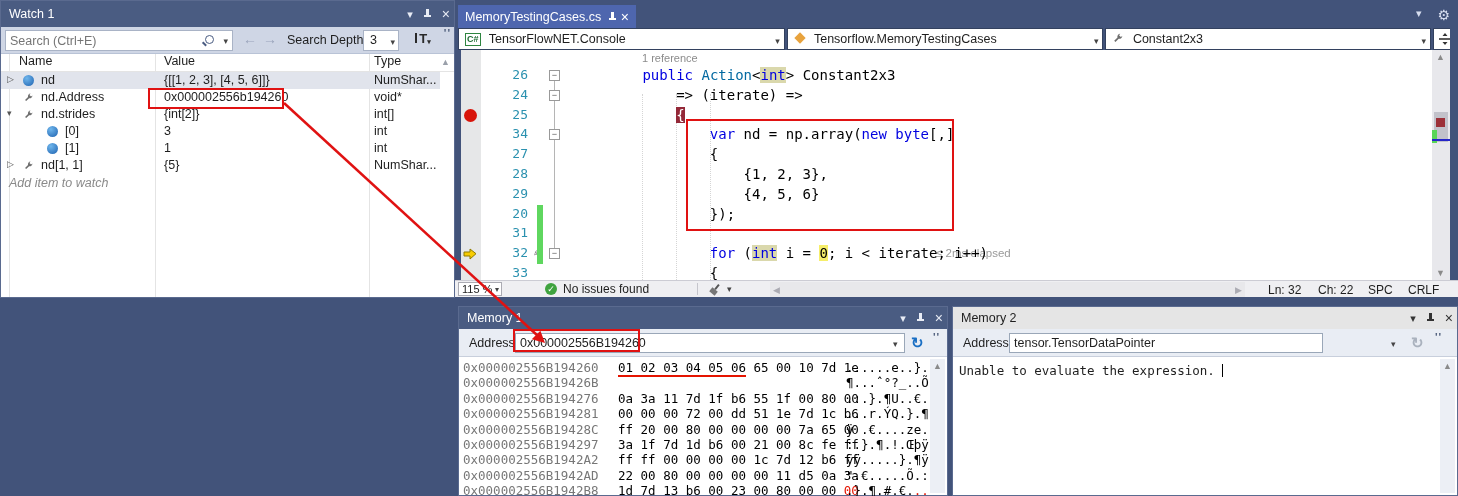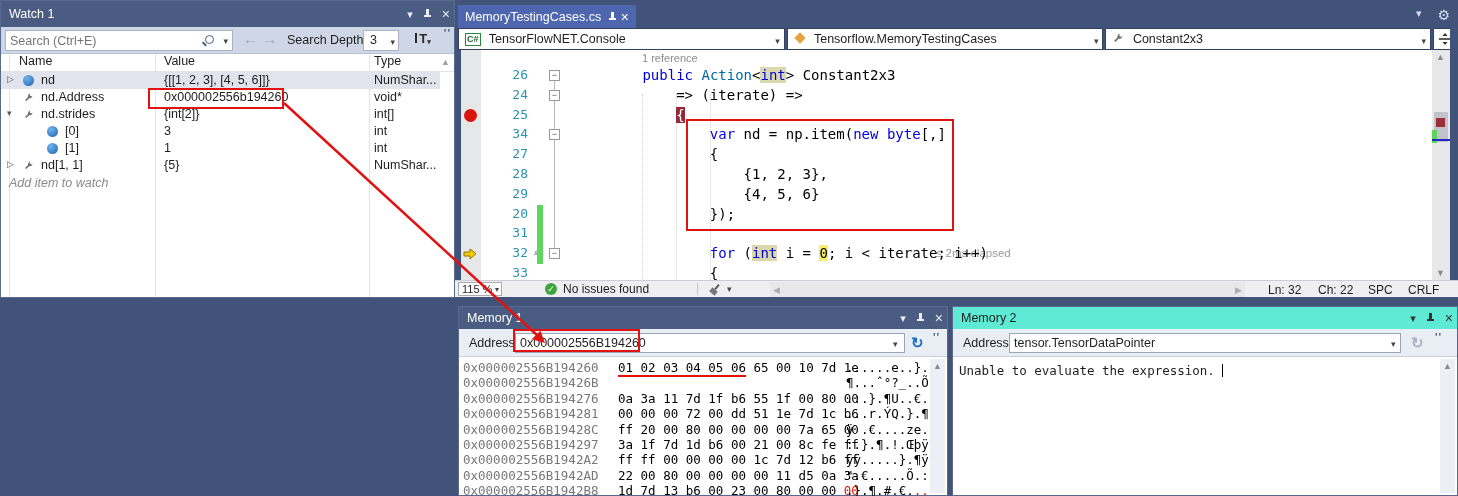--- a/index.html
+++ b/index.html
@@ -111,21 +111,21 @@
   #hscroll{position:absolute;left:315px;top:1px;width:475px;height:15px;background:#E8E8EB}
   #hscroll .sa{position:absolute;top:3px;color:#ABABB3;font-size:9px}
   .status-right{position:absolute;top:2px;font-size:12px}
 
   
   .mem-panel{top:306px;height:190px;border:1px solid #5A6A8F;background:#fff}
   #mem1{left:458px;width:490px}
   #mem2{left:952px;width:506px}
   .mem-title{position:absolute;left:0;top:0;right:0;height:22px;line-height:22px;padding-left:8px}
   .mem-title.blue{background:#4A5C82;color:#fff}
-  .mem-title.orange{background:#5eead4;color:#1e1e1e}
+  .mem-title.orange{background:#e5e5e5;color:#1e1e1e}
   .mem-title .titlebar-icons{height:22px}
   .addr-row{position:absolute;left:0;top:22px;right:0;height:28px;background:#E9EDF4;border-bottom:1px solid #C8CFDC}
   .addr-label{position:absolute;left:10px;top:7px}
   .addr-input{position:absolute;left:56px;top:4px;height:20px;background:#fff;border:1px solid #9AA7B8;font:12.5px "Liberation Sans",sans-serif;padding:0 14px 0 4px;color:#1e1e1e}
   .addr-dd{position:absolute;top:10px;font-size:9px;color:#444}
   .refresh{position:absolute;top:5px;font-size:15px;font-weight:bold}
   .refresh.blue{color:#1A6FC4}
   .refresh.gray{color:#AAB2BE}
   .addr-row .overflow-dots{position:absolute;top:2px;color:#53627F}
   .mem-scroll{position:absolute;right:2px;top:52px;width:15px;bottom:2px;background:#ECEFF5}
@@ -292,21 +292,21 @@
         <span class="ctext"><span class="p">            =&gt; (iterate) =&gt;</span></span>
       </div>
       <div class="crow">
         <span class="bp-dot"></span>
         <span class="lnum">25</span>
         <span class="ctext"><span class="p">            </span><span class="bpword">{</span></span>
       </div>
       <div class="crow">
         <span class="lnum">34</span>
         <span class="fold">−</span>
-        <span class="ctext"><span class="p">                </span><span class="k">var</span><span class="p"> nd = np.item(</span><span class="k">new</span><span class="p"> </span><span class="k">byte</span><span class="p">[,]</span></span>
+        <span class="ctext"><span class="p">                </span><span class="k">var</span><span class="p"> nd = np.array(</span><span class="k">new</span><span class="p"> </span><span class="k">byte</span><span class="p">[,]</span></span>
       </div>
       <div class="crow">
         <span class="lnum">27</span>
         <span class="ctext"><span class="p">                {</span></span>
       </div>
       <div class="crow">
         <span class="lnum">28</span>
         <span class="ctext"><span class="p">                    {1, 2, 3},</span></span>
       </div>
       <div class="crow">
@@ -441,21 +441,21 @@
   <div class="mem-title orange">
     <span>Memory 2</span>
     <span class="titlebar-icons dark">
       <span class="ticon">▾</span>
       <span class="pin"></span>
       <span class="ticon xicon">×</span>
     </span>
   </div>
   <div class="addr-row">
     <span class="addr-label">Address:</span>
-    <input class="addr-input" style="width: 392px;" value="tensor.TensorDataPointer">
+    <input class="addr-input" style="width: 314px;" value="tensor.TensorDataPointer">
     <span class="addr-dd" style="left:438px">▾</span>
     <span class="refresh gray" style="left:458px">↻</span>
     <span class="overflow-dots" style="left:482px">''</span>
   </div>
   <div id="mem2-content"><span>Unable to evaluate the expression.</span><span class="caret"></span></div>
   <div class="mem-scroll">
     <span class="up">▲</span>
   </div>
 </div>
 

